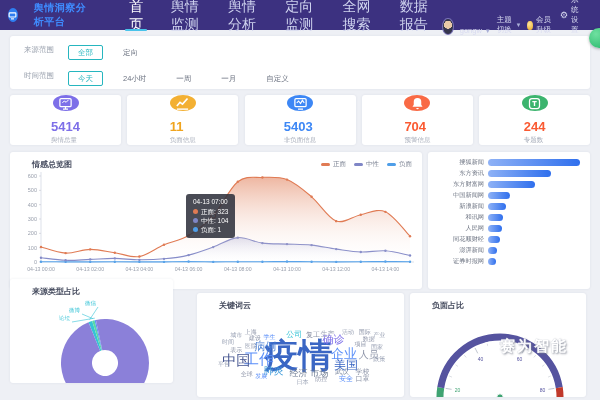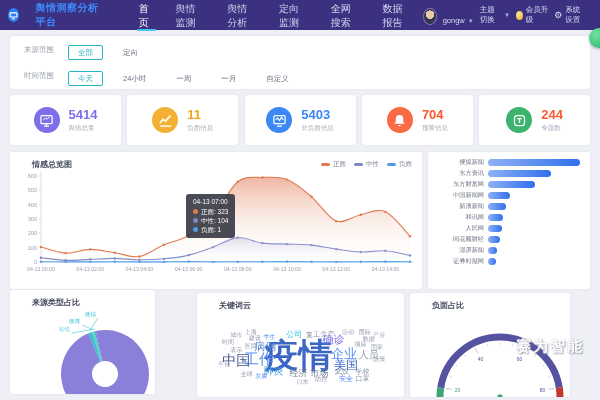--- a/index.html
+++ b/index.html
@@ -4,21 +4,21 @@
 <style>
   html,body{margin:0;padding:0;}
   body{width:600px;height:400px;position:relative;overflow:hidden;background:#eef0f5;
        font-family:"Liberation Sans","DejaVu Sans",sans-serif;-webkit-font-smoothing:antialiased;}
   
   .hdr{position:absolute;left:0;top:0;width:600px;height:30px;background:#3c3180;display:flex;align-items:center;z-index:10;}
   .logo{display:flex;align-items:center;margin-left:8px;gap:16px;cursor:pointer;}
   .logo-ic{width:14px;height:14px;border-radius:50%;background:#2f7ef0;display:flex;align-items:center;justify-content:center;}
   .logo-tx{color:#3f8cff;font-size:10px;font-weight:bold;letter-spacing:.5px;}
   .nav{display:flex;margin-left:24px;height:30px;}
-  .nav-item{color:#cfd3ee;font-size:10px;padding:16px 11px;display:flex;align-items:center;position:relative;cursor:pointer;}
+  .nav-item{color:#cfd3ee;font-size:14px;padding:16px 11px;display:flex;align-items:center;position:relative;cursor:pointer;text-align:center;}
   .nav-item.active{color:#fff;}
   .nav-item.active::after{content:"";position:absolute;left:9px;right:9px;bottom:1px;height:2px;background:#49c3ea;border-radius:1px;}
   .hright{margin-left:auto;display:flex;align-items:flex-end;gap:6px;margin-right:14px;color:#d8daf0;font-size:7.5px;}
   .avatar{width:15px;height:15px;border-radius:50%;background:radial-gradient(circle at 50% 38%,#e8c9a8 0 38%,#35354d 39% 100%);border:1px solid #7a74b8;cursor:pointer;}
   .caret{font-size:6px;color:#a9aed6;}
   .coin{width:9px;height:9px;border-radius:50%;background:radial-gradient(circle at 35% 35%,#ffe59a,#e9a820);display:inline-block;}
   .gear{font-size:9px;color:#d8daf0;}
   .hbtn{cursor:pointer;display:flex;align-items:center;gap:3px;}
   .float-btn{position:absolute;left:589px;top:28px;width:20px;height:20px;border-radius:50%;
              background:radial-gradient(circle at 35% 30%,#6fe0a0,#25b568);box-shadow:0 1px 3px rgba(0,0,0,.3);z-index:40;cursor:pointer;}
@@ -26,21 +26,21 @@
   .panel{position:absolute;background:#fff;border-radius:3px;box-shadow:0 0 3px rgba(30,40,90,.07);}
   .ptitle{font-size:8px;font-weight:bold;color:#454b5e;padding:7px 22px 0;}
   
   #filterPanel{left:10px;top:36px;width:580px;height:53px;}
   .frow{display:flex;align-items:center;height:24px;padding-left:14px;margin-top:2px;}
   .flabel{font-size:7.5px;color:#99a0ad;width:44px;}
   .ftag{font-size:7.5px;color:#6b7280;padding:2px 9px;margin-right:10px;cursor:pointer;border-radius:2px;border:1px solid transparent;}
   .ftag.sel{color:#26b6bf;border-color:#26b6bf;margin-top:45px;}
   
   .stat-card{position:absolute;top:95px;height:50px;width:111px;background:#fff;border-radius:3px;
-             box-shadow:0 0 3px rgba(30,40,90,.07);display:flex;align-items:center;justify-content:center;gap:9px;cursor:pointer;}
+             box-shadow:0 0 3px rgba(30,40,90,.07);display:flex;align-items:center;justify-content:center;gap:9px;cursor:pointer;flex-direction:column;}
   .stat-ic{width:26px;height:26px;border-radius:50%;display:flex;align-items:center;justify-content:center;}
   .stat-ic svg{width:15px;height:15px;}
   .stat-num{font-size:13px;font-weight:bold;line-height:14px;}
   .stat-lb{font-size:6.5px;color:#a7adba;margin-top:2px;}
   
   #emotionPanel{left:10px;top:152px;width:412px;height:137px;}
   .legend{position:absolute;right:10px;top:8px;display:flex;gap:8px;}
   .lg-item{display:flex;align-items:center;gap:3px;font-size:6.5px;color:#7d8494;cursor:pointer;}
   .lg-sw{width:9px;height:3px;border-radius:2px;}
   .tooltip{position:absolute;left:176px;top:42px;background:rgba(48,50,62,.88);border-radius:3px;
@@ -49,26 +49,26 @@
   .tt-row{font-size:6.5px;display:flex;align-items:center;gap:3px;line-height:9px;}
   .tt-dot{width:5px;height:5px;border-radius:50%;display:inline-block;}
   
   #mediaPanel{left:428px;top:152px;width:162px;height:137px;}
   .mrows{padding:5px 10px 0 4px;}
   .mrow{display:flex;align-items:center;height:11px;cursor:pointer;}
   .mlabel{width:52px;text-align:right;font-size:6.2px;color:#6b7280;padding-right:4px;white-space:nowrap;}
   .mbarwrap{flex:1;height:7px;}
   .mbar{height:7px;border-radius:4px;background:linear-gradient(90deg,#8fb2f6,#2f6fed);}
   
-  #piePanel{left:10px;top:290px;width:145px;height:104px;overflow:hidden;}
+  #piePanel{left:10px;top:279px;width:163px;height:104px;overflow:hidden;}
   #cloudPanel{left:197px;top:293px;width:207px;height:104px;overflow:hidden;}
-  #gaugePanel{left:410px;top:293px;width:160px;height:104px;overflow:hidden;}
+  #gaugePanel{left:410px;top:293px;width:176px;height:104px;overflow:hidden;}
   .cloud{position:absolute;left:0;top:16px;right:0;bottom:0;}
   .cw{position:absolute;transform:translate(-50%,-50%);white-space:nowrap;cursor:pointer;line-height:1;}
-  .watermark{position:absolute;left:478px;top:337px;z-index:50;display:flex;align-items:center;gap:20px;opacity:.95;pointer-events:none;}
+  .watermark{position:absolute;left:478px;top:337px;z-index:50;display:flex;align-items:center;gap:4px;opacity:.95;pointer-events:none;}
   .wm-tx{color:#fff;font-size:15px;font-weight:bold;letter-spacing:2px;text-shadow:0 0 1px #b9bec9,1px 1px 2px rgba(110,115,130,.8);}
 </style>
 </head>
 <body>
 
 <header class="hdr">
   <div class="logo">
     <span class="logo-ic">
       <svg viewBox="0 0 24 24" width="9" height="9">
           <rect x="3" y="5" width="18" height="11" rx="2" fill="none" stroke="#fff" stroke-width="3"></rect>

